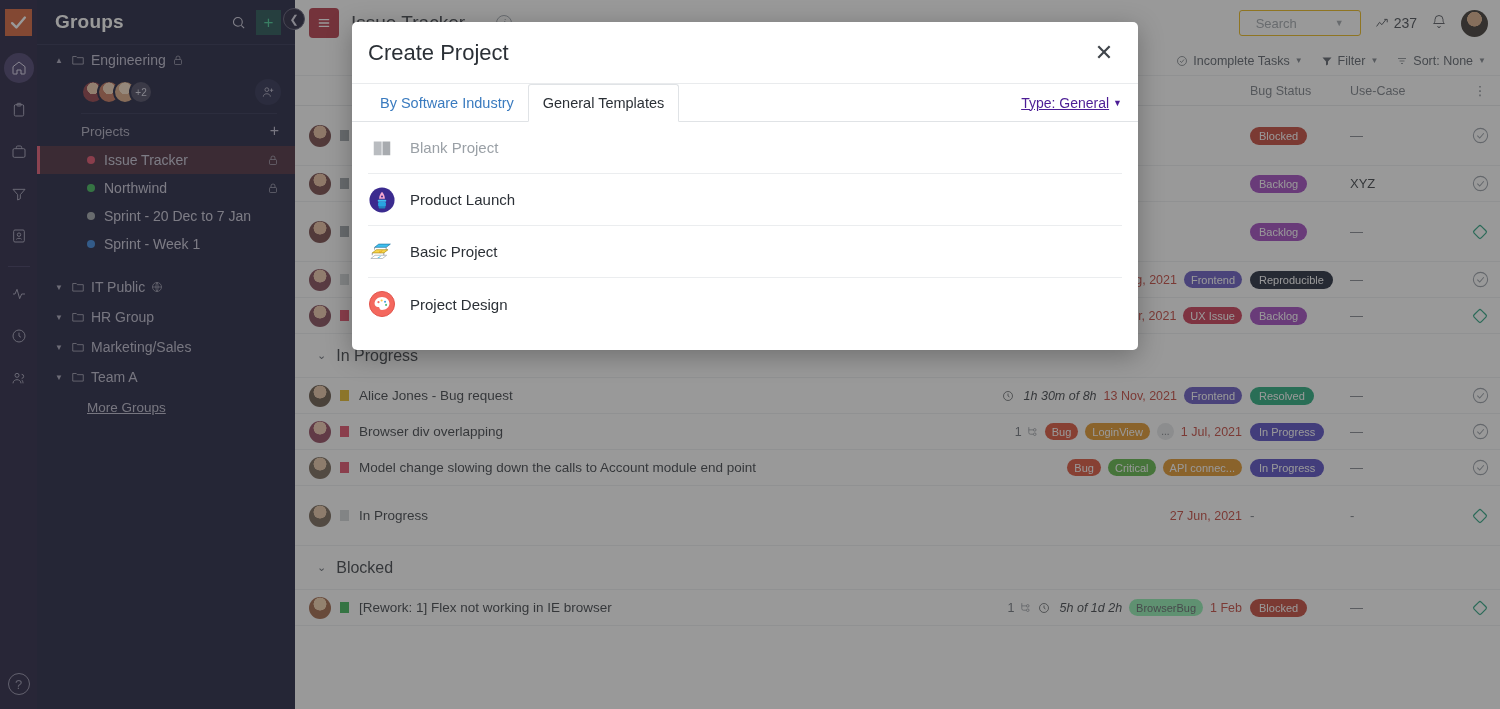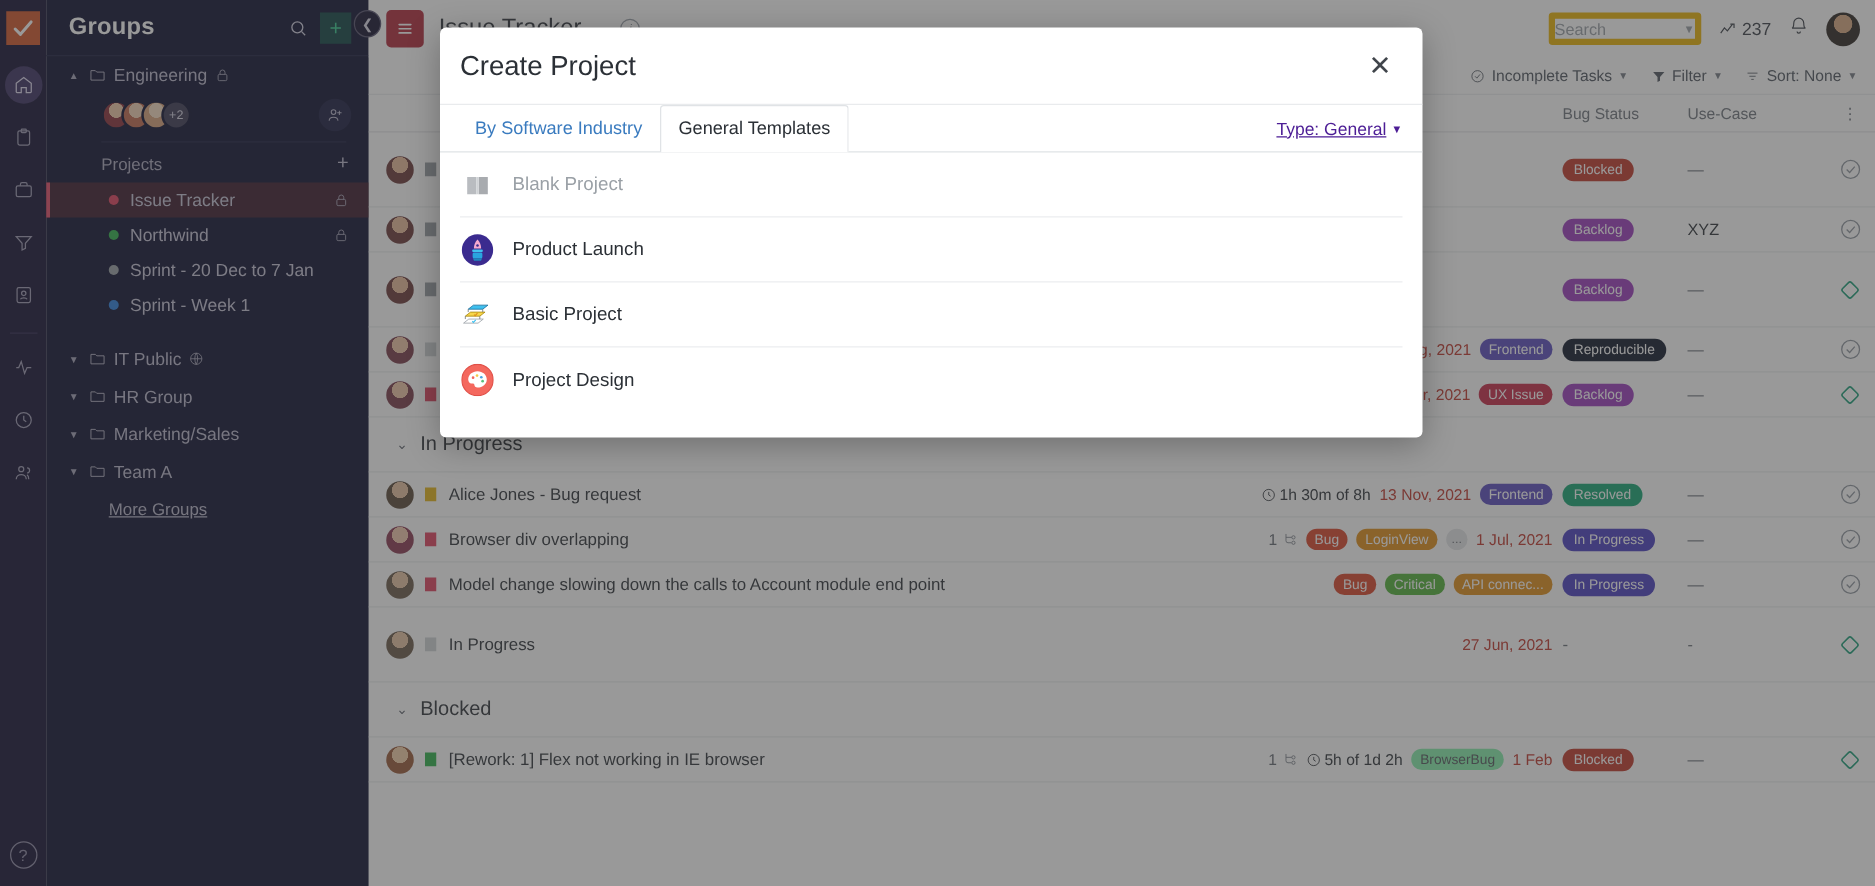--- a/index.html
+++ b/index.html
@@ -135,22 +135,22 @@
   .proj-icon {
     width: 30px; height: 30px; border-radius: 4px; background: #b22a3c;
     display: flex; align-items: center; justify-content: center; color: #fff;
   }
   .proj-icon svg { width: 16px; height: 16px; stroke: #fff; stroke-width: 2; }
   .proj-title { margin-left: 12px; font-size: 19px; color: #30353d; }
   .chev { margin-left: 10px; color: #78808a; font-size: 11px; }
   .info-ico { margin-left: 12px; width:16px;height:16px; border-radius:50%; border:1.2px solid #9aa1aa; color:#8a9199; font-size:10px; font-style:italic; display:flex;align-items:center;justify-content:center;}
   .top-right { margin-left: auto; display: flex; align-items: center; gap: 14px; }
   .searchbox {
-    width: 122px; height: 26px; border: 5px solid #eab308; border-radius: 3px;
-    display: flex; align-items: center; padding: 0 0;
+    width: 122px; height: 26px; border: 1px solid #eab308; border-radius: 3px;
+    display: flex; align-items: center; padding: 0 16px;
     font-size: 13px; color: #9aa0a6;
   }
   .searchbox .caret { margin-left: auto; font-size: 9px; color: #9aa0a6; }
   .points { display: flex; align-items: center; gap: 4px; font-size: 14px; color: #3b4048; }
   .points svg { width: 15px; height: 13px; stroke: #3b4048; fill:none; stroke-width:1.6; }
   .bell svg { width: 16px; height: 17px; stroke: #3b4048; fill: none; stroke-width: 1.4; }
   .top-avatar { width: 27px; height: 27px; border-radius: 50%; background: #54402f; overflow:hidden; }
 
   .toolbar { height: 30px; display: flex; align-items: center; justify-content: flex-end; padding-right: 14px; gap: 18px; border-bottom: 1px solid #eceef0;}
   .tb-item { display: flex; align-items: center; gap: 5px; font-size: 12.5px; color: #505760; }
@@ -171,21 +171,21 @@
     border-bottom: 1px solid #eceef0;
     padding: 0 0 0 14px; font-size: 13.5px; color: #2f343a;
   }
   .row.tall { min-height: 60px; }
   .r-av { width: 22px; height: 22px; border-radius: 50%; flex:none; overflow:hidden;}
   .r-pri { width: 9px; height: 11px; margin-left: 9px; flex:none; }
   .r-title { margin-left: 10px; flex: 1; white-space: nowrap; overflow: hidden; }
   .r-meta { display: flex; align-items: center; gap: 7px; margin-right: 8px; }
   .sub-count { display:flex; align-items:center; gap:3px; font-size:12.5px; color:#656b73; }
   .sub-count svg { width:13px; height:13px; stroke:#7a8089; fill:none; stroke-width:1.3;}
-  .time { display:flex; align-items:center; gap:3px; font-size:12.5px; color:#2f343a; white-space:nowrap;}
+  .time { display:flex; align-items:center; gap:10px; font-size:12.5px; color:#2f343a; white-space:nowrap;font-style:italic;}
   .time svg { width:12px; height:12px; stroke:#2f343a; fill:none; stroke-width:1.4;}
   .date { font-size:12.5px; color:#c0392f; white-space:nowrap; }
   .tag {
     display: inline-flex; align-items: center; height: 17px; padding: 0 7px;
     border-radius: 9px; font-size: 11px; color: #fff; white-space: nowrap;
   }
   .tag.grey { background:#86efac; color:#55595f; }
   .ellipsis-tag { width:17px;height:17px;border-radius:50%;background:#e3e5e8;color:#6d7278;font-size:10px;display:flex;align-items:center;justify-content:center;}
   .c-bug { width: 100px; display:flex; align-items:center;}
   .c-use { width: 110px; font-size: 13px; color: #2f343a; }

